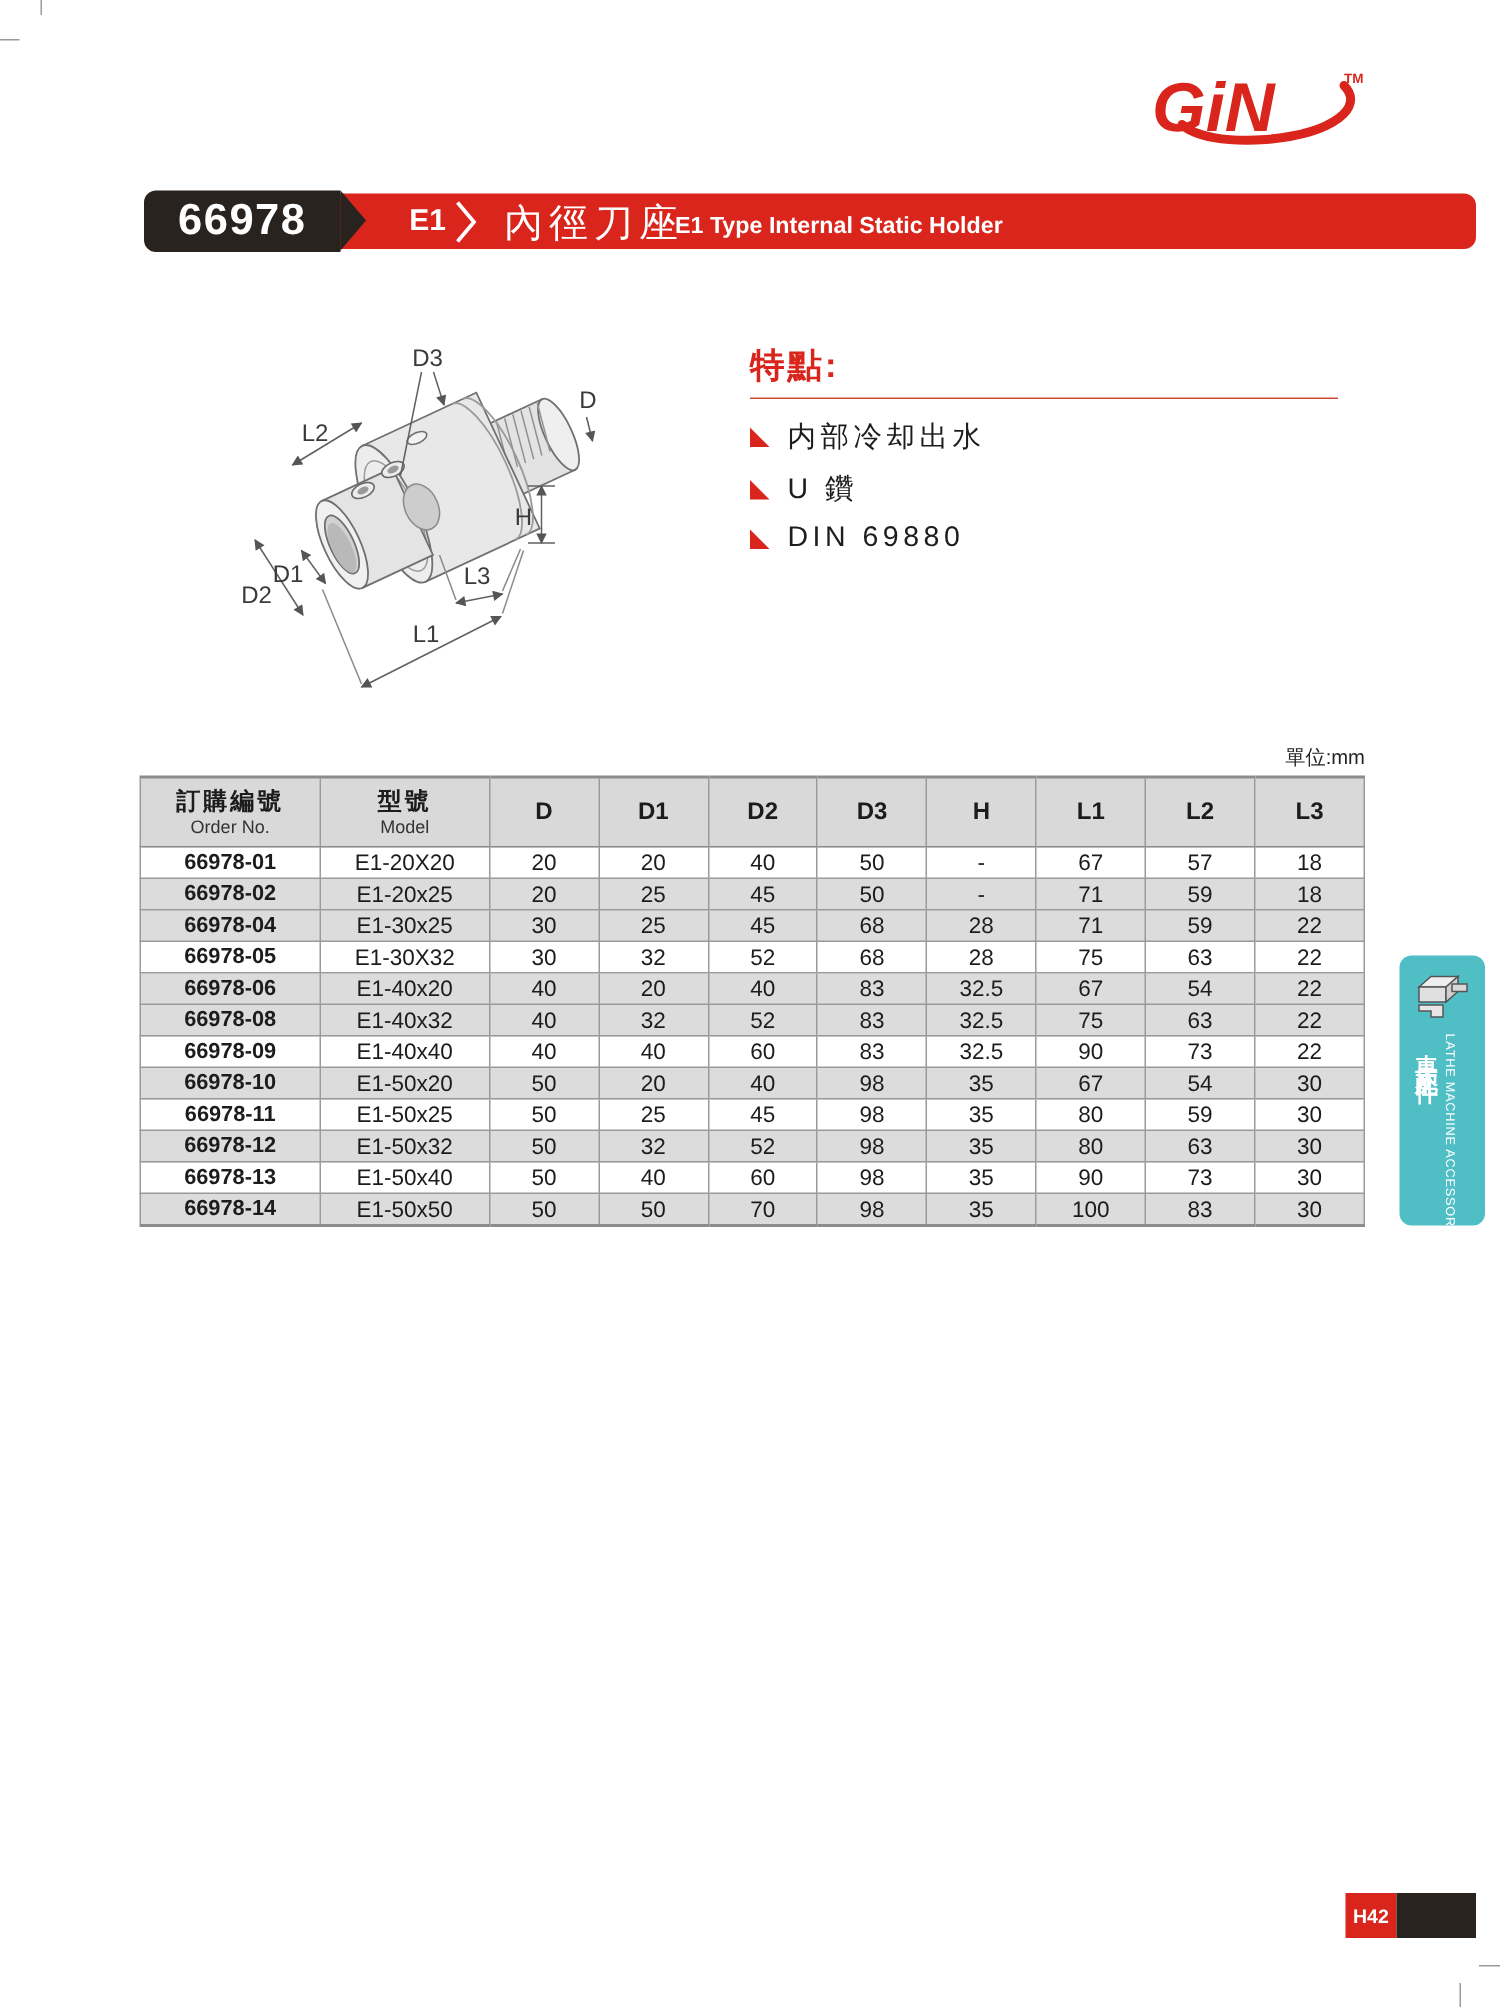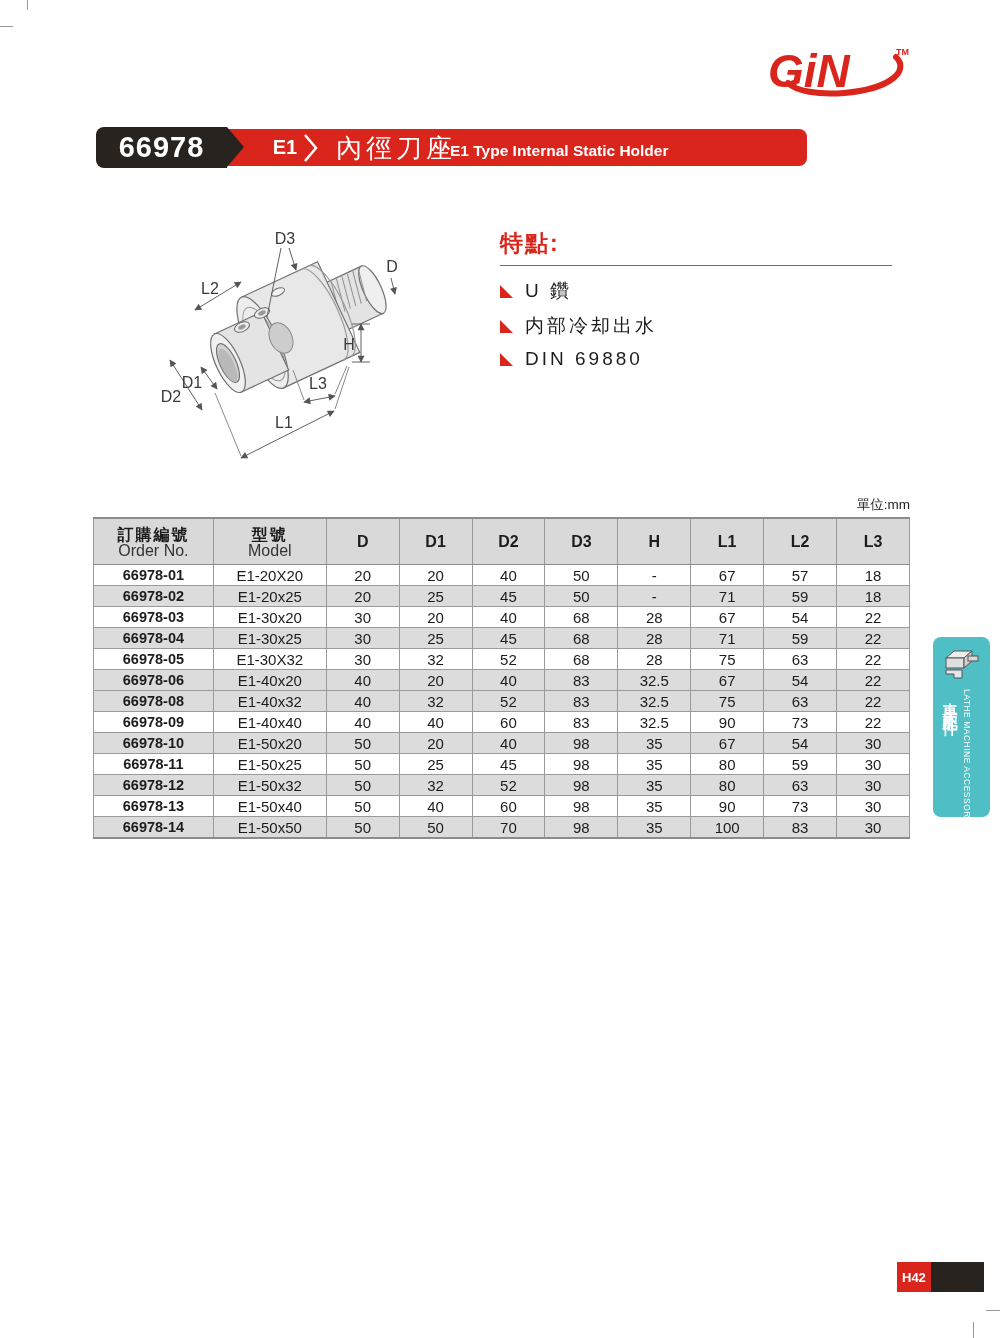--- a/index.html
+++ b/index.html
@@ -6,21 +6,21 @@
   body{width:1000px;height:1338px;position:relative;overflow:hidden;
        font-family:"Liberation Sans", sans-serif;color:#222;}
 
   
   .cropmark{position:absolute;background:#9a9a9a;}
 
   
   .logo{position:absolute;left:758px;top:41px;width:155px;height:66px;}
 
   
-  .header-bar{position:absolute;left:96px;top:129px;width:711px;height:37px;
+  .header-bar{position:absolute;left:96px;top:129px;width:888px;height:37px;
               background:var(--red,#d9251c);border-radius:8px;}
   .header-code-box{position:absolute;left:0;top:-2px;height:41px;width:131px;
               background:var(--black,#29231f);border-radius:8px 0 0 8px;
               display:flex;align-items:center;justify-content:center;}
   .header-code-box span{color:#fff;font-size:29px;font-weight:bold;letter-spacing:1px;}
   .header-arrow{position:absolute;left:131px;top:-2px;width:0;height:0;
               border-top:20.5px solid transparent;border-bottom:20.5px solid transparent;
               border-left:17px solid var(--black,#29231f);}
   .header-series{position:absolute;left:158px;top:0;width:62px;height:37px;
               display:flex;align-items:center;justify-content:center;
@@ -51,21 +51,21 @@
               font-size:15px;color:#1c1c1c;}
   .spec-table th,.spec-table td{border:1px solid #9a9a9a;text-align:center;vertical-align:middle;padding:0;}
   .spec-table thead th{background:var(--header_bg,#d9d9d9);height:45px;
               border-top:2px solid #8c8c8c;border-bottom:1.5px solid #8c8c8c;}
   .spec-table tbody td{height:20px;}
   .spec-table tbody tr.alt td{background:var(--row_alt,#dcdcdc);}
   .spec-table tbody tr:last-child td{border-bottom:2px solid #8c8c8c;margin-left:32px;}
   .spec-table td.ord{font-weight:bold;font-size:14.5px;}
   .spec-table td.mod{font-size:15px;}
   .th-zh{display:block;font-size:16px;font-weight:600;letter-spacing:2px;line-height:19px;}
-  .th-en{display:block;font-size:16px;font-weight:normal;color:#333;line-height:14px;}
+  .th-en{display:block;font-size:12px;font-weight:normal;color:#333;line-height:14px;}
   .th-dim{font-size:16px;font-weight:bold;}
 
   
   .side-tab{position:absolute;left:933px;top:637px;width:57px;height:180px;
             background:var(--teal,#4fbec5);border-radius:8px;}
   .side-tab-illu{position:absolute;left:7px;top:7px;}
   .side-tab-en{position:absolute;left:29px;top:52px;height:124px;
             writing-mode:vertical-rl;font-size:8.5px;color:#fff;letter-spacing:0.5px;white-space:nowrap;}
   .side-tab-zh{position:absolute;left:7px;top:54px;height:110px;
             writing-mode:vertical-rl;font-size:15px;font-weight:bold;color:#fff;letter-spacing:6px;white-space:nowrap;}
@@ -189,25 +189,25 @@
     <text x="166" y="208">L1</text>
   </g>
 </svg>
 </div>
 
 <div class="features">
   <div class="features-heading">特點:</div>
   <div class="feature-list">
       <div class="feature-item">
         <span class="feature-bullet"></span>
-        <span class="feature-text">U 鑽</span>
+        <span class="feature-text">内部冷却出水</span>
       </div>
       <div class="feature-item">
         <span class="feature-bullet"></span>
-        <span class="feature-text">内部冷却出水</span>
+        <span class="feature-text">U 鑽</span>
       </div>
       <div class="feature-item">
         <span class="feature-bullet"></span>
         <span class="feature-text">DIN 69880</span>
       </div>
     </div>
 </div>
 
 <div class="unit-label">單位:mm</div>
 
@@ -262,32 +262,20 @@
         <td class="mod">E1-20x25</td>
         <td>20</td>
         <td>25</td>
         <td>45</td>
         <td>50</td>
         <td>-</td>
         <td>71</td>
         <td>59</td>
         <td>18</td>
       </tr>
-      <tr>
-        <td class="ord">66978-03</td>
-        <td class="mod">E1-30x20</td>
-        <td>30</td>
-        <td>20</td>
-        <td>40</td>
-        <td>68</td>
-        <td>28</td>
-        <td>67</td>
-        <td>54</td>
-        <td>22</td>
-      </tr>
       <tr class="alt">
         <td class="ord">66978-04</td>
         <td class="mod">E1-30x25</td>
         <td>30</td>
         <td>25</td>
         <td>45</td>
         <td>68</td>
         <td>28</td>
         <td>71</td>
         <td>59</td>

